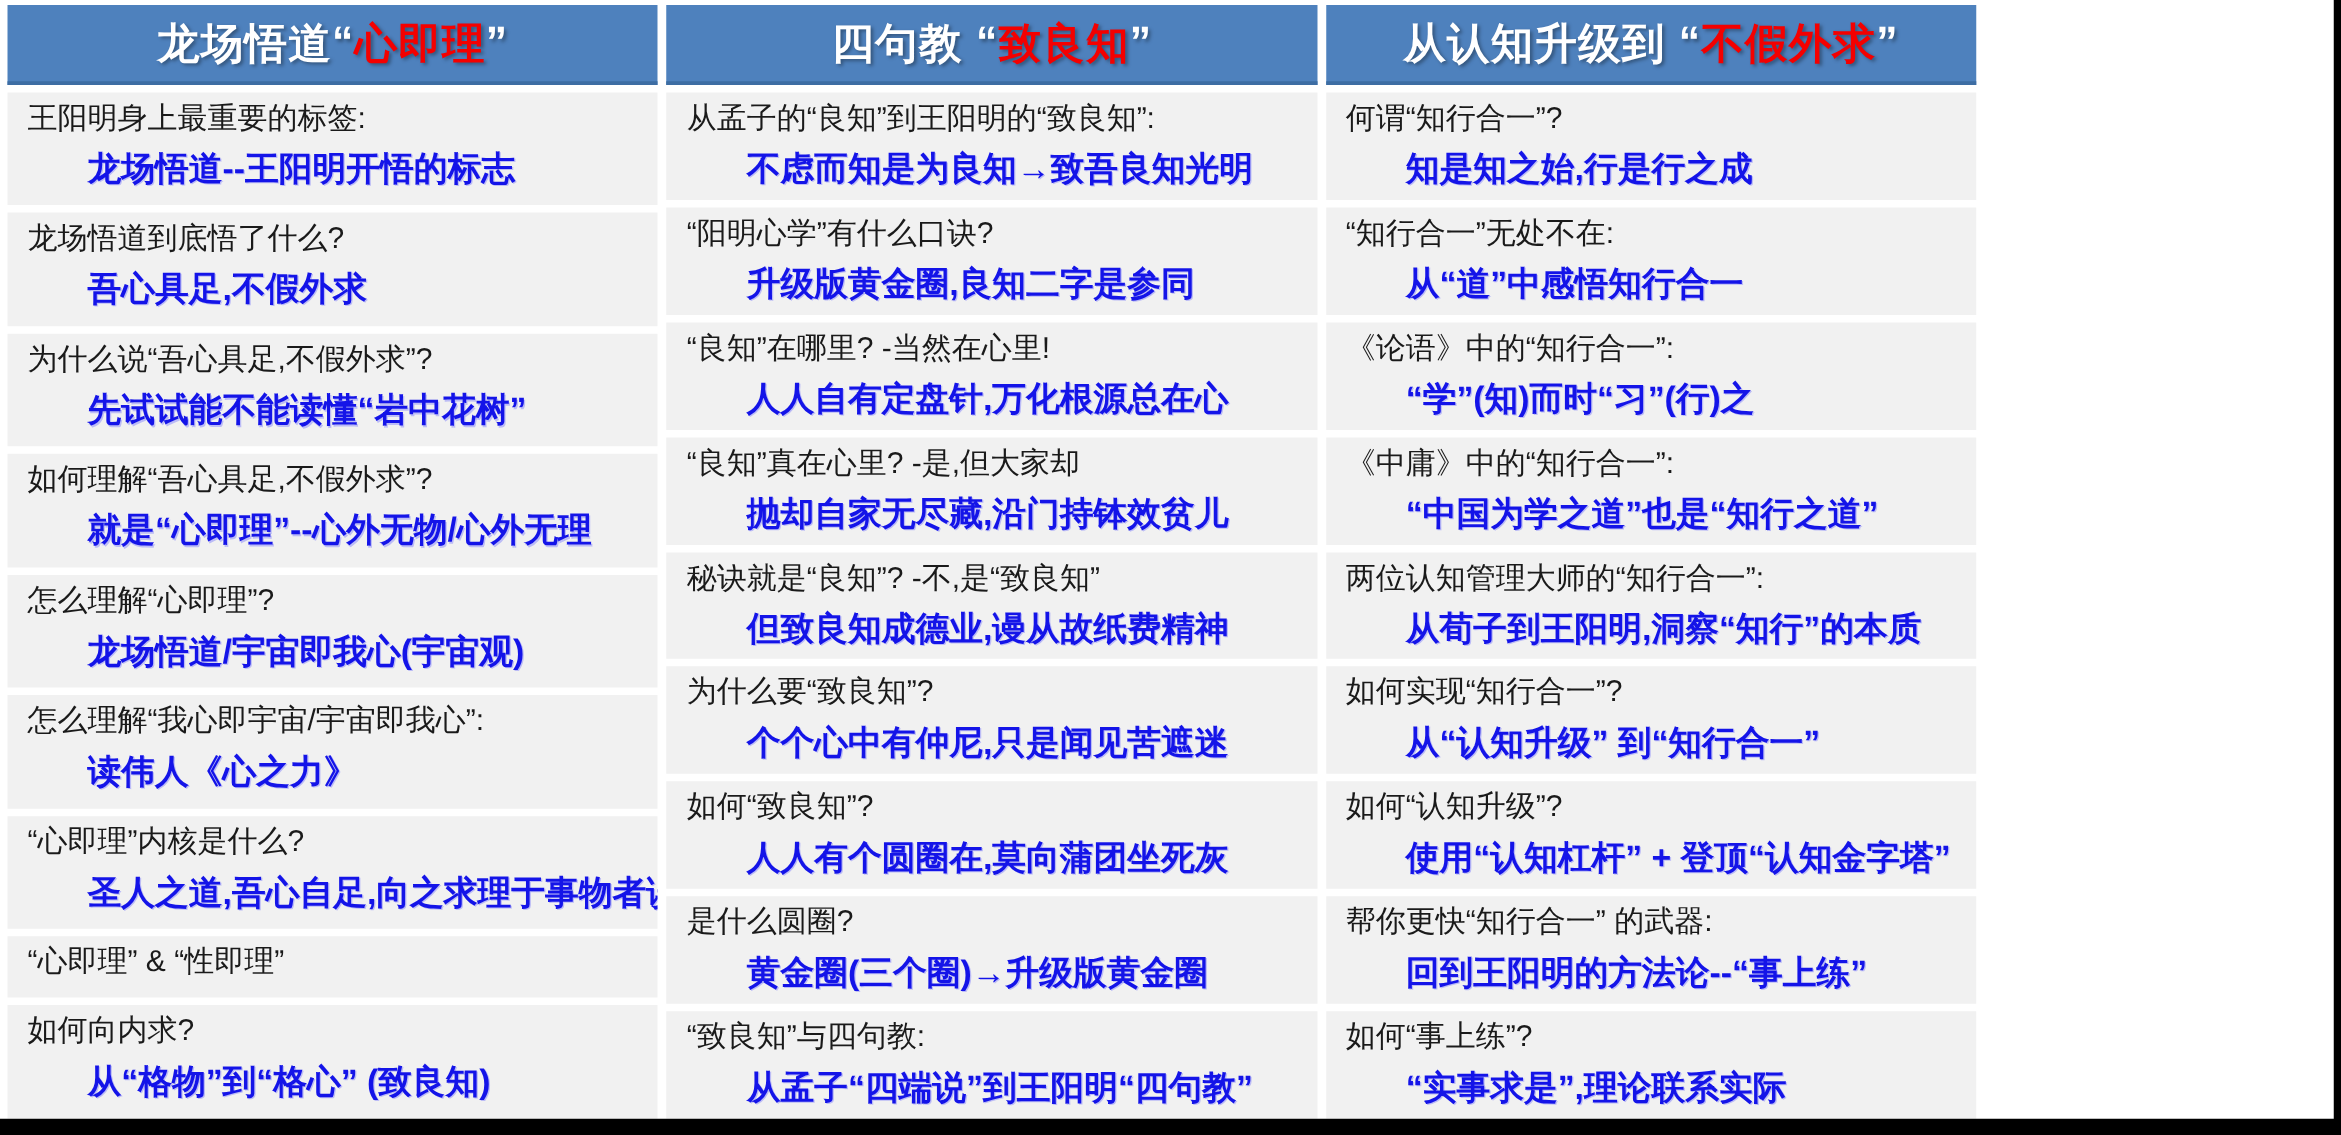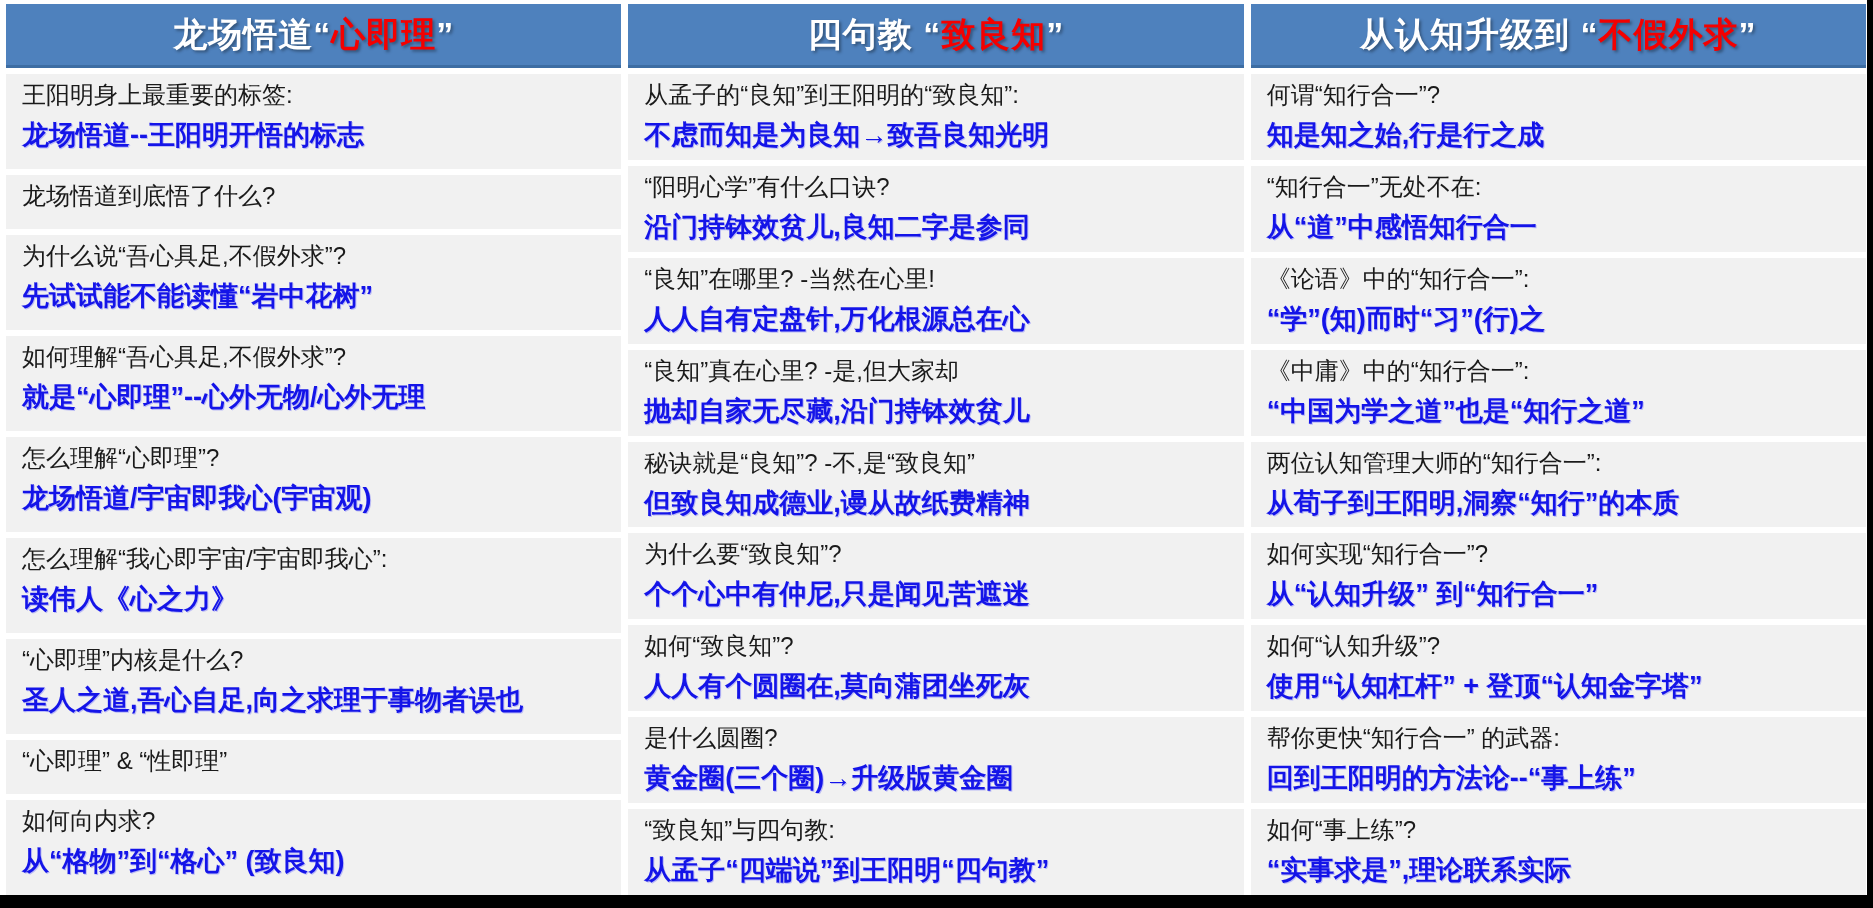--- a/index.html
+++ b/index.html
@@ -12,21 +12,21 @@
     position: relative;
     width: 1873px;
     height: 908px;
     background: #ffffff;
     overflow: hidden;
   }
   .grid {
     position: absolute;
     left: 6px;
     top: 4px;
-    width: 1860px;
+    width: 1575px;
     height: 891px;
     display: grid;
     grid-template-columns: 1fr 1fr 1fr;
     column-gap: 7px;
   }
   .col {
     display: flex;
     flex-direction: column;
     row-gap: 6px;
     min-width: 0;
@@ -68,20 +68,21 @@
     line-height: 1.25;
     white-space: pre;
   }
   .a {
     font-size: 27px;
     font-weight: 700;
     color: var(--answer-blue, #1414E8);
     line-height: 1.2;
     text-shadow: 1px 1px 0 rgba(90,90,255,0.35);
     white-space: pre;
+    margin-left: 48px;
   }
   .bottom-bar {
     position: absolute;
     left: 0;
     bottom: 0;
     width: 100%;
     height: 13px;
     background: #000000;
   }
   .right-bar {
@@ -99,20 +100,21 @@
 <div class="stage">
   <div class="grid">
       <section class="col">
         <header class="col-header"><span>龙场悟道</span><span>“</span><span class="hdr-red">心即理</span><span>”</span></header>
         <div class="row">
           <div class="q">王阳明身上最重要的标签:</div>
           <div class="a">龙场悟道--王阳明开悟的标志</div>
         </div>
         <div class="row">
           <div class="q">龙场悟道到底悟了什么?</div>
+          <div class="a">吾心具足,不假外求</div>
         </div>
         <div class="row">
           <div class="q">为什么说“吾心具足,不假外求”?</div>
           <div class="a">先试试能不能读懂“岩中花树”</div>
         </div>
         <div class="row">
           <div class="q">如何理解“吾心具足,不假外求”?</div>
           <div class="a">就是“心即理”--心外无物/心外无理</div>
         </div>
         <div class="row">
@@ -136,21 +138,21 @@
         </div>
       </section>
       <section class="col">
         <header class="col-header"><span>四句教 </span><span>“</span><span class="hdr-red">致良知</span><span>”</span></header>
         <div class="row">
           <div class="q">从孟子的“良知”到王阳明的“致良知”:</div>
           <div class="a">不虑而知是为良知→致吾良知光明</div>
         </div>
         <div class="row">
           <div class="q">“阳明心学”有什么口诀?</div>
-          <div class="a">沿门持钵效贫儿,良知二字是参同</div>
+          <div class="a">升级版黄金圈,良知二字是参同</div>
         </div>
         <div class="row">
           <div class="q">“良知”在哪里? -当然在心里!</div>
           <div class="a">人人自有定盘针,万化根源总在心</div>
         </div>
         <div class="row">
           <div class="q">“良知”真在心里? -是,但大家却</div>
           <div class="a">抛却自家无尽藏,沿门持钵效贫儿</div>
         </div>
         <div class="row">

